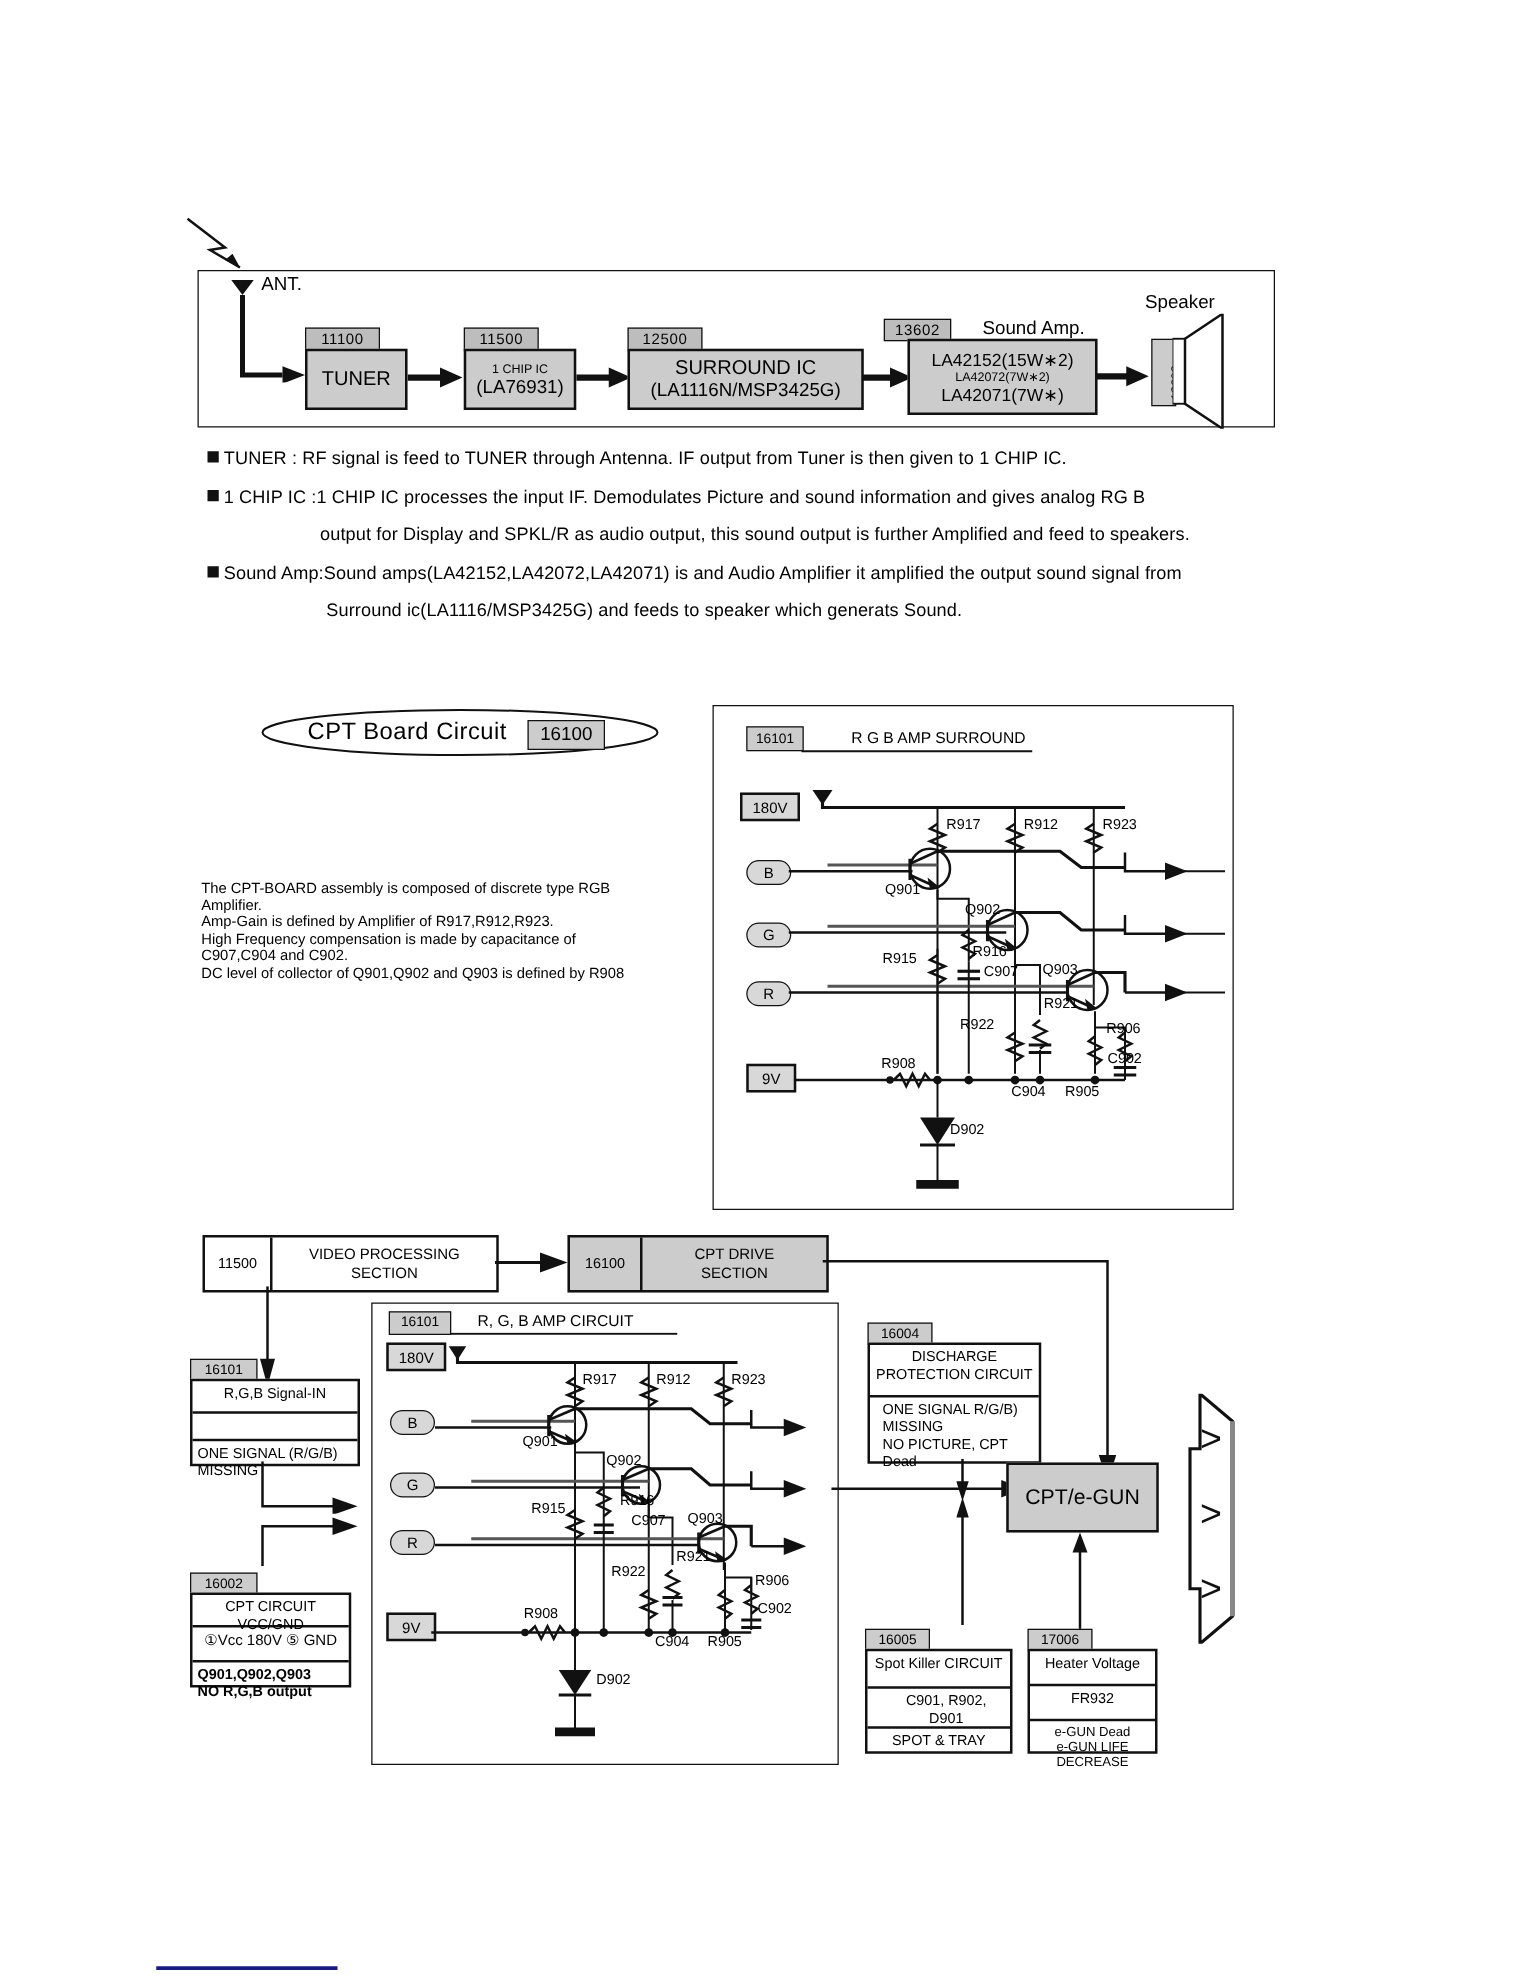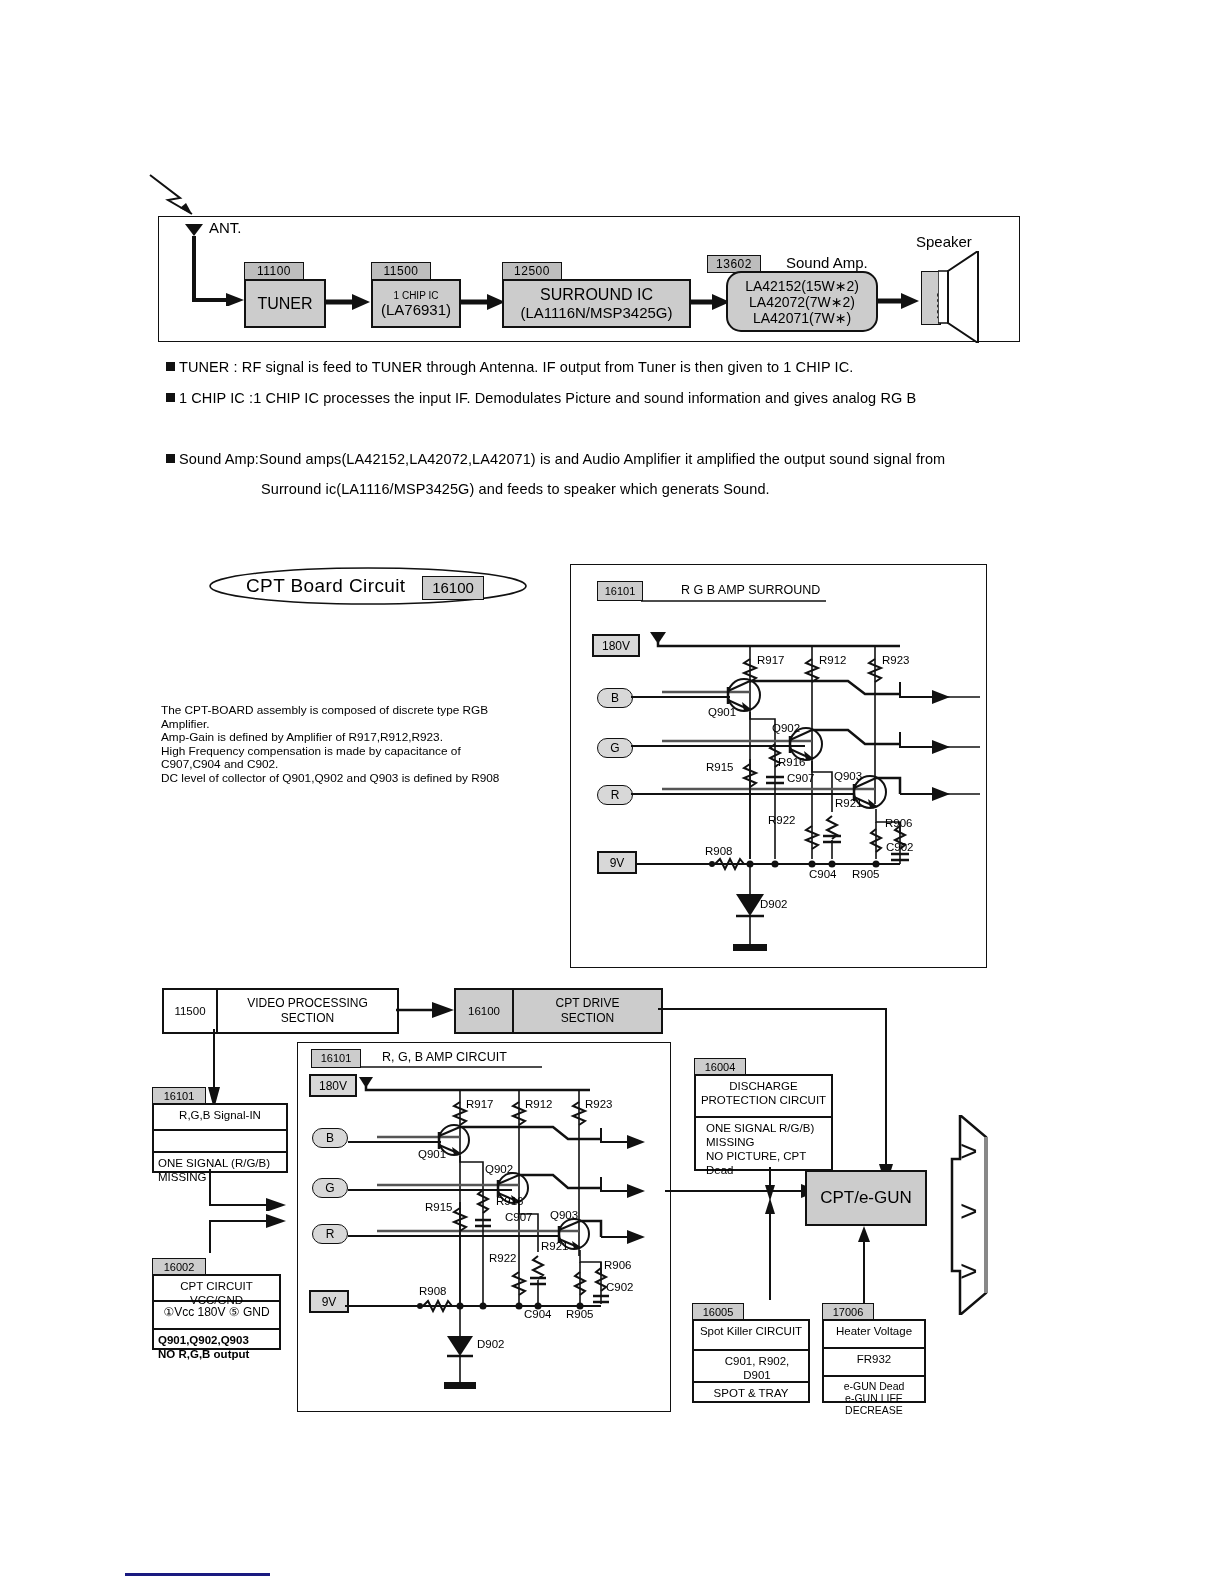--- a/index.html
+++ b/index.html
@@ -61,23 +61,23 @@
   <span style="font-size:16px;">SURROUND IC</span>
   <span style="font-size:15px;">(LA1116N/MSP3425G)</span>
 </div>
 <svg class="abs" style="left:690px;top:292px;" width="40" height="20">
     <path d="M0,10 L24,10" stroke="#111" stroke-width="5" fill="none"></path>
     <polygon points="22,2 40,10 22,18" fill="#111"></polygon>
   </svg>
 
 <div class="abs tagbox" style="left:707px;top:255px;width:52px;height:16px;">13602</div>
 <div class="abs lbl" style="left:786px;top:254px;font-size:15px;">Sound Amp.</div>
-<div class="abs blk" style="left:726px;top:271px;width:148px;height:57px;flex-direction:column;border-radius:15px;">
+<div class="abs blk" style="left:726px;top:271px;width:148px;height:57px;flex-direction:column;">
   <span style="font-size:14px;">LA42152(15W∗2)</span>
-  <span style="font-size:14px;">LA42072(7W∗2)</span>
+  <span style="font-size:10px;">LA42072(7W∗2)</span>
   <span style="font-size:14px;">LA42071(7W∗)</span>
 </div>
 <svg class="abs" style="left:877px;top:291px;" width="42" height="20">
     <path d="M0,10 L26,10" stroke="#111" stroke-width="5" fill="none"></path>
     <polygon points="24,2 42,10 24,18" fill="#111"></polygon>
   </svg>
 
 <div class="abs lbl" style="left:916px;top:233px;font-size:15px;">Speaker</div>
 <div class="abs gray" style="left:921px;top:271px;width:18px;height:52px;border:1px solid #111;">
   <span style="display:block;font-size:10px;transform:rotate(-90deg);transform-origin:left top;position:absolute;left:14px;top:48px;white-space:nowrap;">13603</span>
@@ -85,20 +85,21 @@
 <svg class="abs" style="left:938px;top:251px;" width="44" height="92">
   <rect x="0" y="20" width="10" height="52" fill="#fff" stroke="#111" stroke-width="1.5"></rect>
   <polygon points="10,20 40,0 40,92 10,72" fill="#fff" stroke="#111" stroke-width="2"></polygon>
 </svg>
 
 <div class="abs" style="left:166px;top:358px;">
   <div class="desc"><span class="bullet"></span><span>TUNER : RF signal is feed to TUNER through Antenna. IF output from Tuner is then given to 1 CHIP IC.</span></div>
 </div>
 <div class="abs" style="left:166px;top:389px;">
   <div class="desc"><span class="bullet"></span><span>1 CHIP IC :1 CHIP IC processes the input IF. Demodulates Picture  and  sound information and gives analog RG B</span></div>
+  <div class="desc" style="margin-left:90px;margin-top:11px;"><span>output for Display and SPKL/R as audio output,  this sound output  is further Amplified and feed to speakers.</span></div>
 </div>
 <div class="abs" style="left:166px;top:450px;">
   <div class="desc"><span class="bullet"></span><span>Sound Amp:Sound amps(LA42152,LA42072,LA42071) is and Audio Amplifier it amplified the output sound signal from</span></div>
   <div class="desc" style="margin-left:95px;margin-top:11px;"><span>Surround ic(LA1116/MSP3425G) and feeds to speaker which generats Sound.</span></div>
 </div>
 
 <svg class="abs" style="left:208px;top:566px;" width="320" height="40">
   <ellipse cx="160" cy="20" rx="158" ry="18" fill="none" stroke="#111" stroke-width="1.6"></ellipse>
 </svg>
 <div class="abs" style="left:246px;top:575px;font-size:19px;letter-spacing:.4px;">CPT Board Circuit</div>

